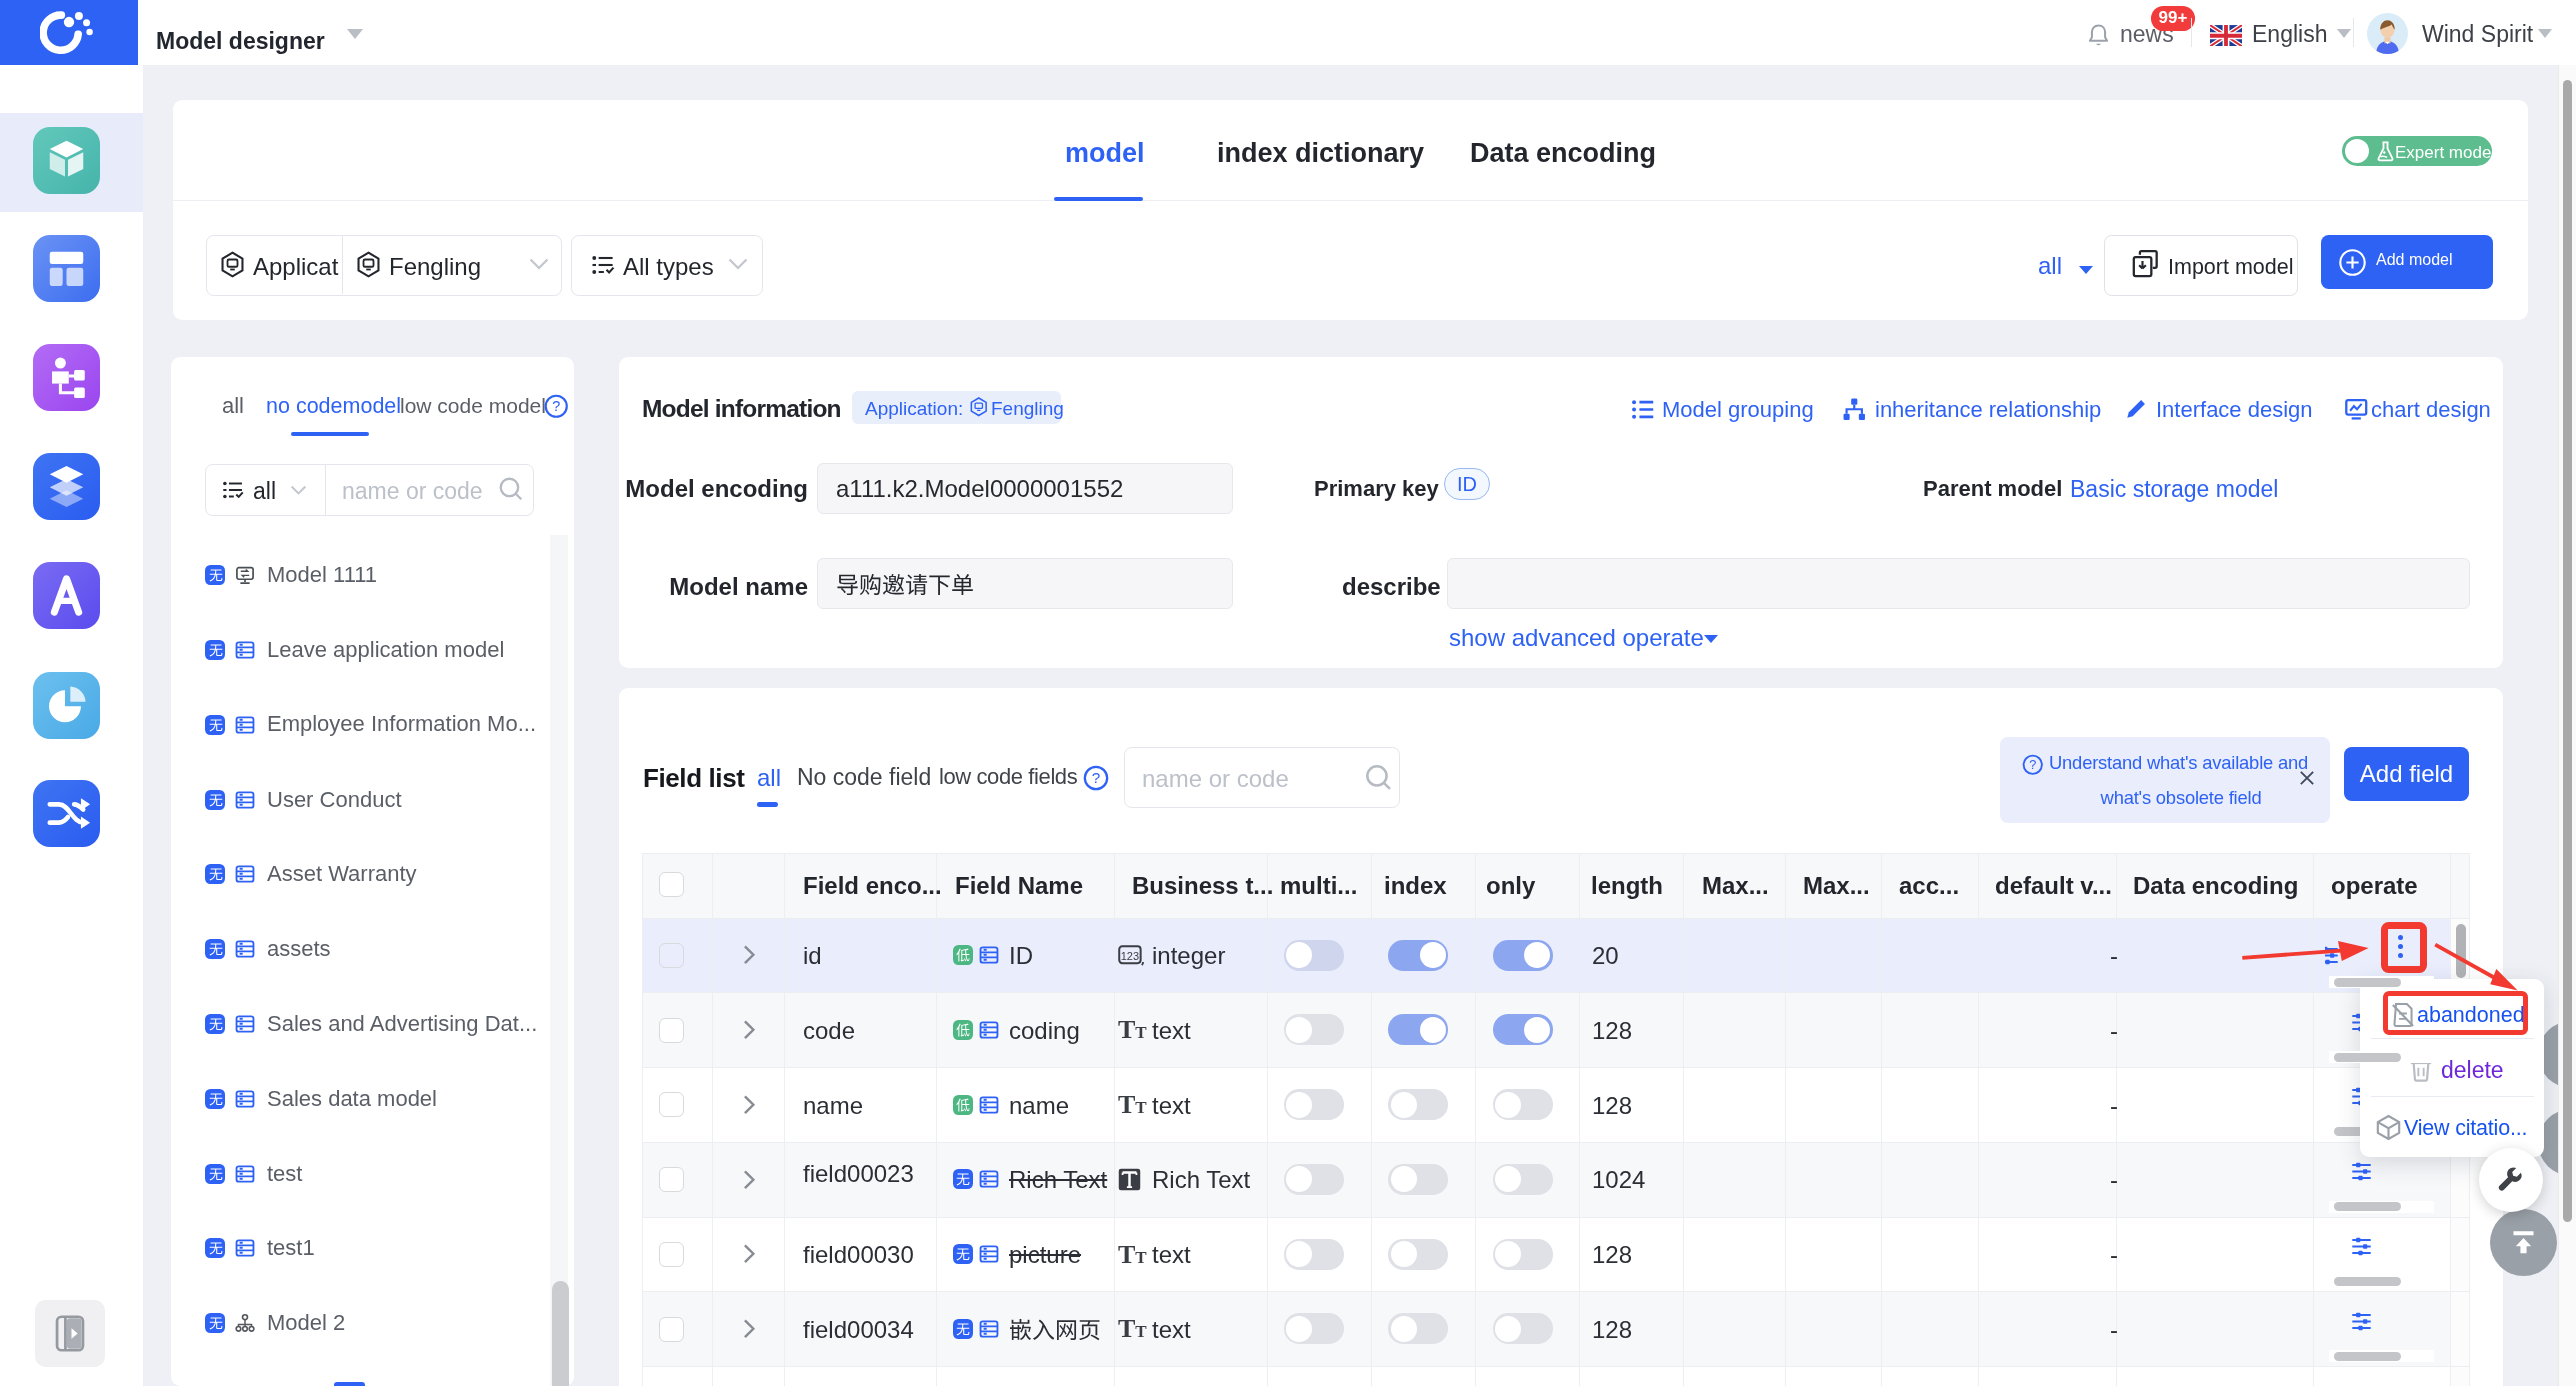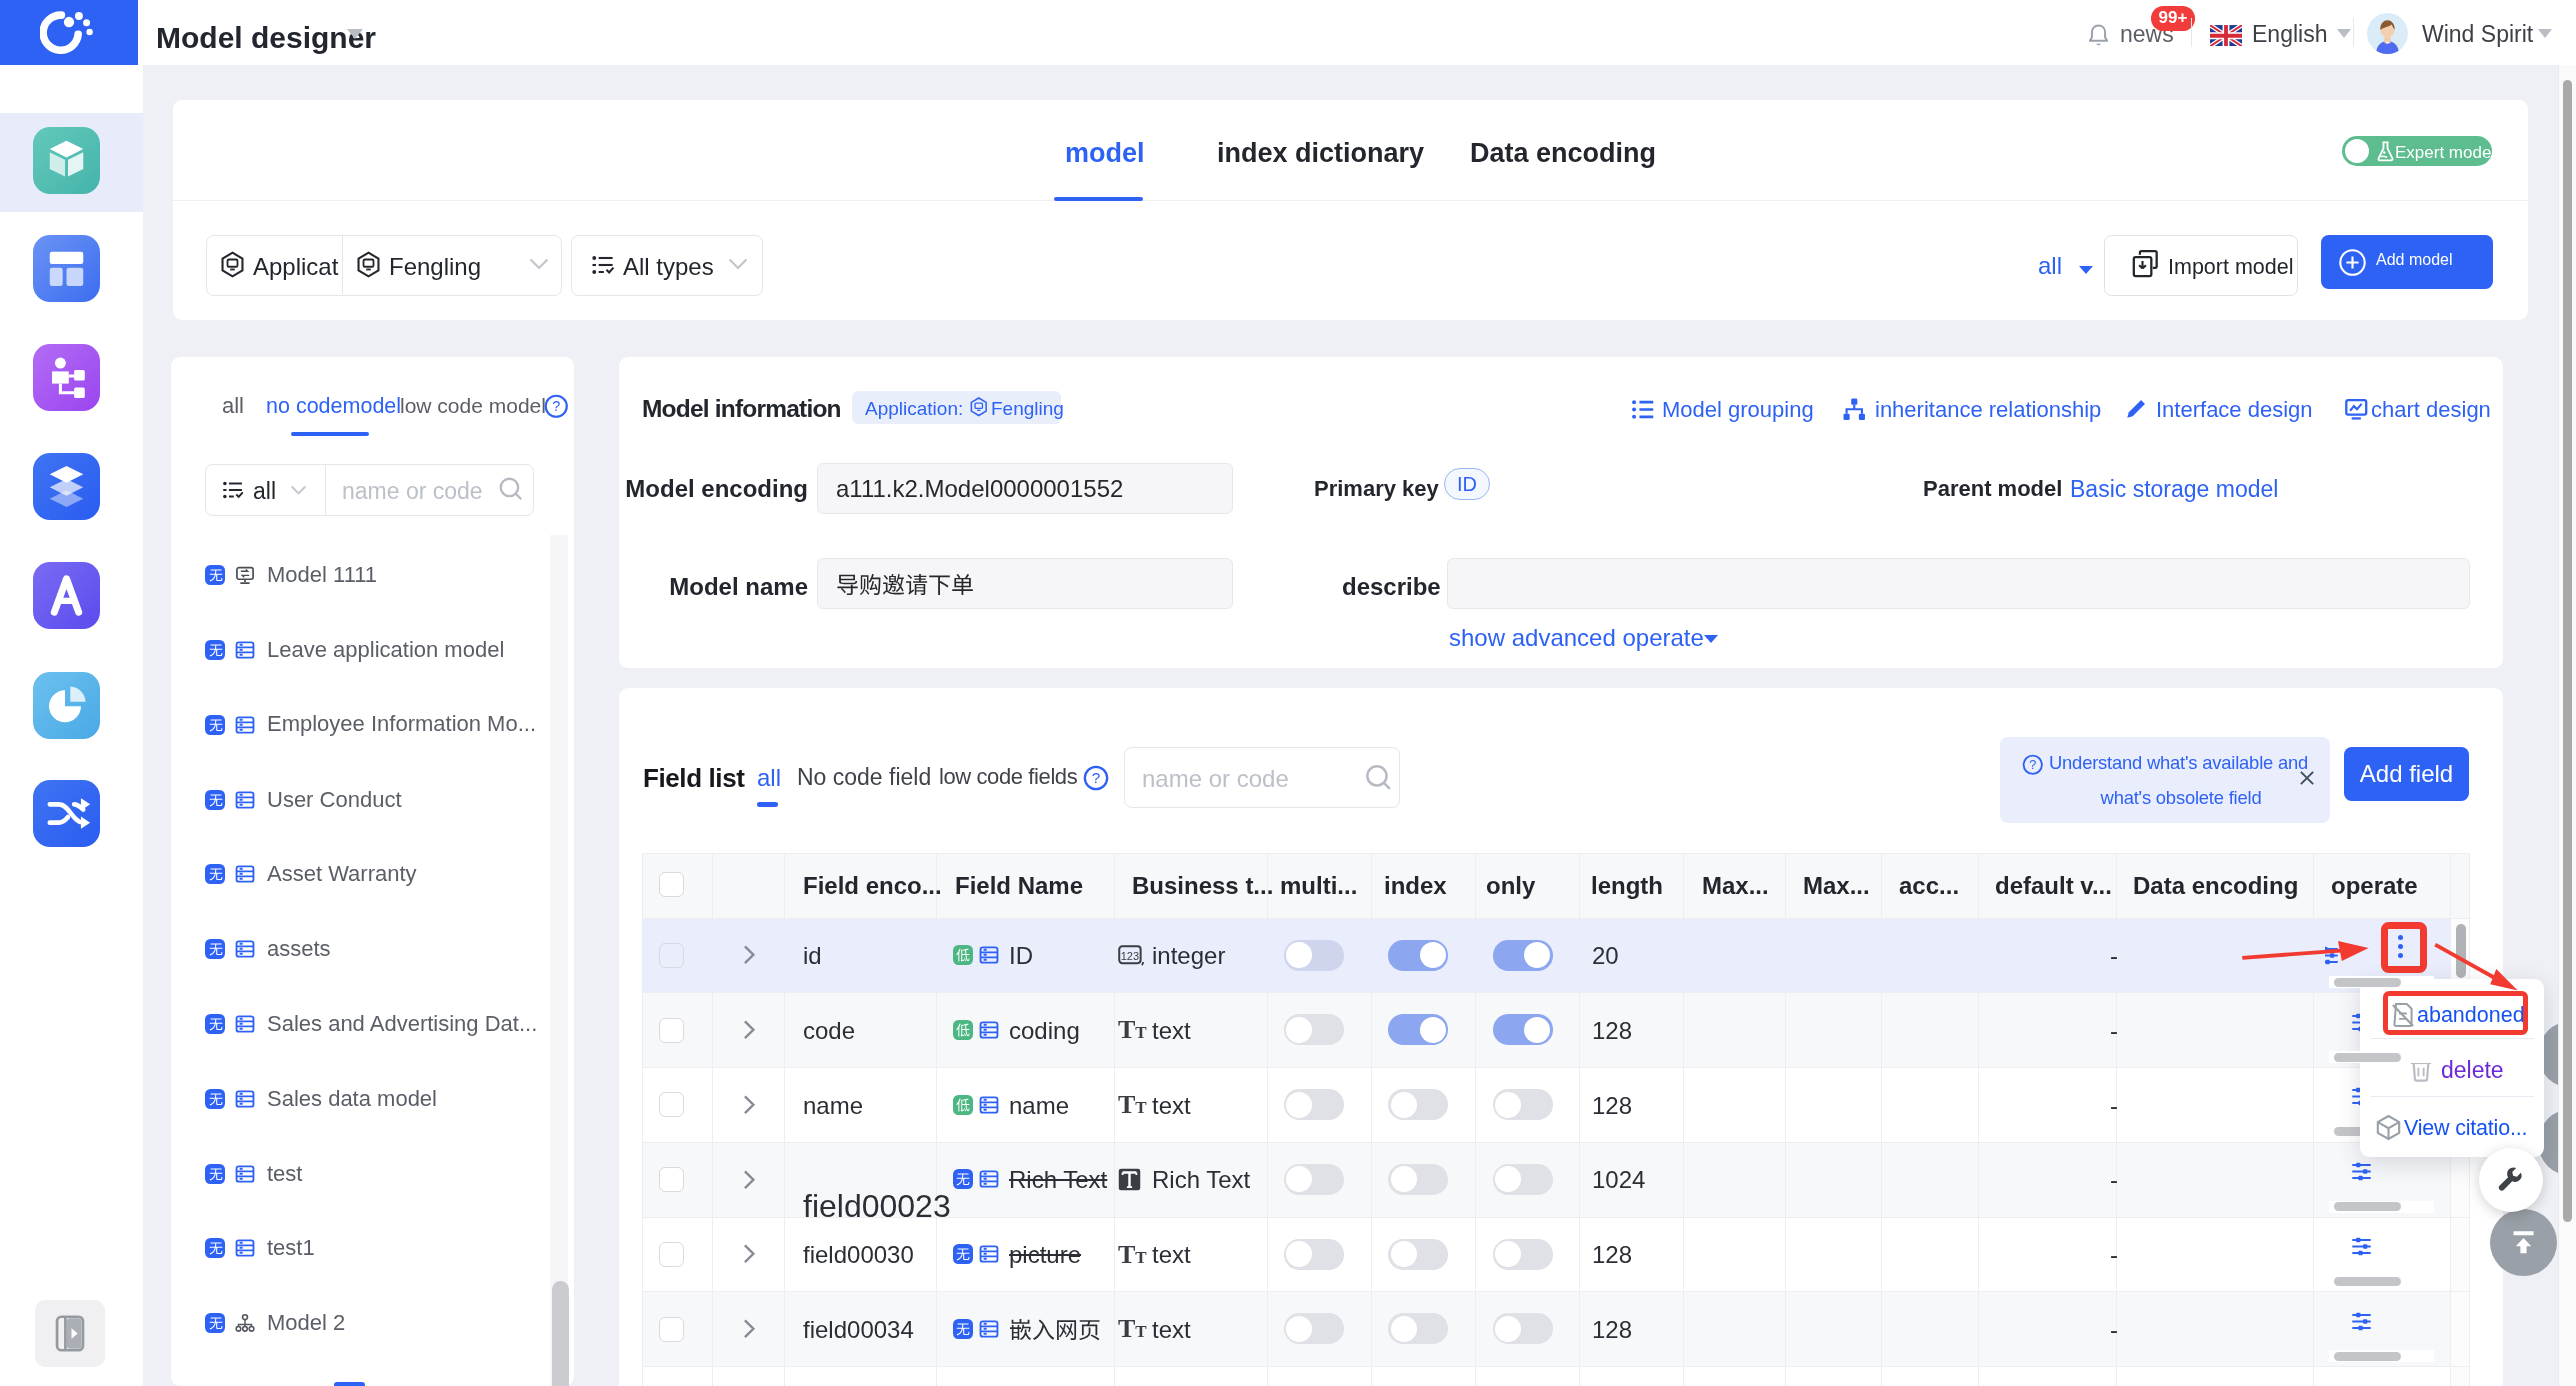--- a/index.html
+++ b/index.html
@@ -17,21 +17,21 @@
 <div class="abs" style="left:0;top:0;width:138px;height:65px;background:#2e62f5;"></div>
 <div class="abs" id="logo" style="left:40px;top:7.7px;">
 <svg width="58" height="51" viewBox="0 0 38 33">
 <path d="M14 4.5 A11.5 11.5 0 1 0 25 17" fill="none" stroke="#fff" stroke-width="5" stroke-linecap="round"></path>
 <circle cx="19" cy="9" r="3.4" fill="#fff"></circle>
 <circle cx="25.5" cy="5" r="2.6" fill="#fff"></circle>
 <circle cx="30.5" cy="9.5" r="2.3" fill="#fff"></circle>
 <circle cx="32.5" cy="15.5" r="2.1" fill="#fff"></circle>
 </svg>
 </div>
-<div class="abs b" style="left:156px;top:21px;font-size:30px;color:#22262e;">Model designer</div>
+<div class="abs b" style="left:156px;top:28px;font-size:23px;color:#22262e;">Model designer</div>
 <div class="abs" style="left:347px;top:29px;width:0;height:0;border:8.4px solid transparent;border-top:10px solid #b9bdc4;"></div>
 
 <div class="abs" id="bell" style="left:2087px;top:23px;">
 <svg width="23" height="24.5" viewBox="0 0 15 16">
 <path d="M7.5 1.6 c-2.6 0 -4.3 1.9 -4.3 4.5 v3.2 l-1.3 2.3 h11.2 l-1.3 -2.3 v-3.2 c0 -2.6 -1.7 -4.5 -4.3 -4.5 z" fill="none" stroke="#9ba1aa" stroke-width="1.3" stroke-linejoin="round"></path>
 <path d="M6 13.5 a1.6 1.6 0 0 0 3 0" fill="#9ba1aa"></path>
 </svg>
 </div>
 <div class="abs" style="left:2120px;top:21px;font-size:23px;color:#5b5e66;">news</div>
 <div class="abs" style="left:2151px;top:6.1px;width:44px;height:24.5px;background:#f23c3c;border-radius:12.3px;color:#fff;font-size:17px;font-weight:bold;text-align:center;line-height:24.5px;">99+</div>
@@ -570,21 +570,21 @@
     <div class="abs" style="left:2110px;top:1092px;font-size:24px;color:#2b2e34;">-</div>
     <svg class="abs" style="left:2350px;top:1085px;color:#2e62f5;" width="23" height="23" viewBox="0 0 30 30">
       <use href="#sliders"></use>
     </svg>
     <div class="abs" style="left:2329px;top:1126px;width:105px;height:12.3px;background:#fff;"></div>
     <div class="abs" style="left:2334px;top:1127px;width:67px;height:9.2px;background:#c4c5c8;border-radius:4.6px;"></div>
     <div class="abs" style="left:659px;top:1167px;width:24.5px;height:24.5px;border:1.5px solid #d8dade;border-radius:6.1px;background:#fff;box-sizing:border-box;"></div>
     <svg class="abs" style="left:738px;top:1169px;" width="21.5" height="21.5" viewBox="0 0 14 14">
       <path d="M4.5 1.5 L10 7 L4.5 12.5" fill="none" stroke="#878b93" stroke-width="1.6"></path>
     </svg>
-    <div class="abs" style="left:803px;top:1188px;font-size:32px;color:#2b2e34;">field00023</div>
+    <div class="abs" style="left:803px;top:1160px;font-size:24px;color:#2b2e34;">field00023</div>
     <div class="abs" style="left:953px;top:1169px;width:20px;height:20px;background:#2e62f5;border-radius:5.4px;"></div>
     <div class="abs" style="left:956px;top:1172px;"><svg style="display:inline-block;vertical-align:top;" width="14" height="14" viewBox="0 -880 1000 1000">
         <path transform="translate(0,0) scale(1,-1)" d="M114 773V699H446C443 628 440 552 428 477H52V404H414C373 232 276 71 39 -19C58 -34 80 -61 90 -80C348 23 448 208 490 404H511V60C511 -31 539 -57 643 -57C664 -57 807 -57 830 -57C926 -57 950 -15 960 145C938 150 905 163 887 177C882 40 874 17 825 17C794 17 674 17 650 17C599 17 589 24 589 60V404H951V477H503C514 552 519 627 521 699H894V773Z" fill="#fff"></path>
       </svg></div>
     <svg class="abs" style="left:979px;top:1169px;color:#2e62f5;" width="20" height="20" viewBox="0 0 26 26">
       <use href="#tblicon"></use>
     </svg>
     <div class="abs" style="left:1009px;top:1166px;font-size:24px;color:#2b2e34;text-decoration:line-through;">Rich Text</div>
     <svg class="abs" style="left:1118px;top:1168px;" width="23" height="23" viewBox="0 0 15 15">
       <rect x="0.5" y="0.5" width="14" height="14" rx="1.5" fill="#3a3d43"></rect>

